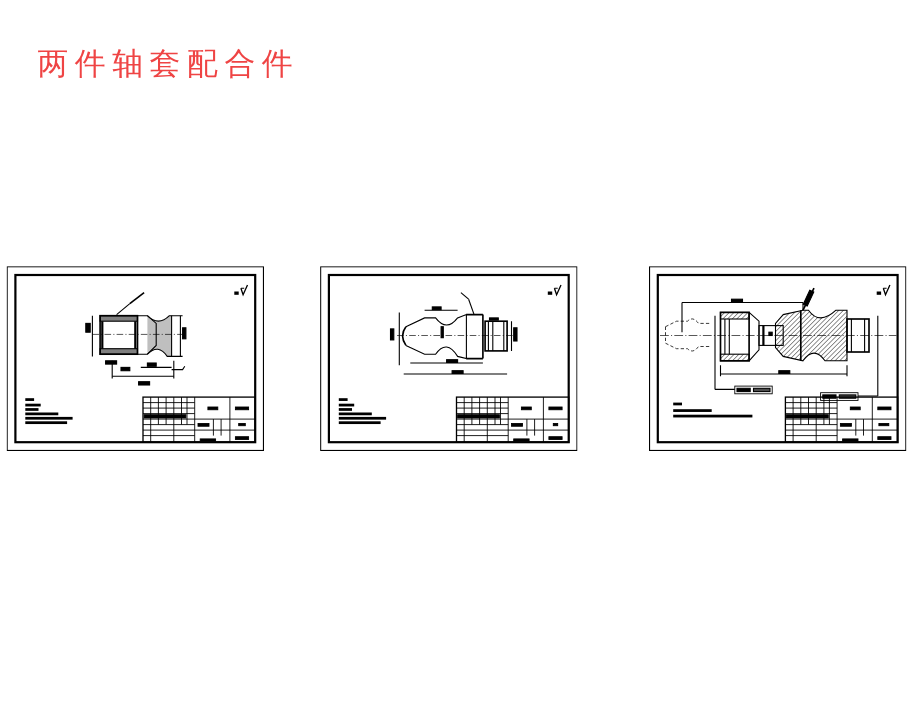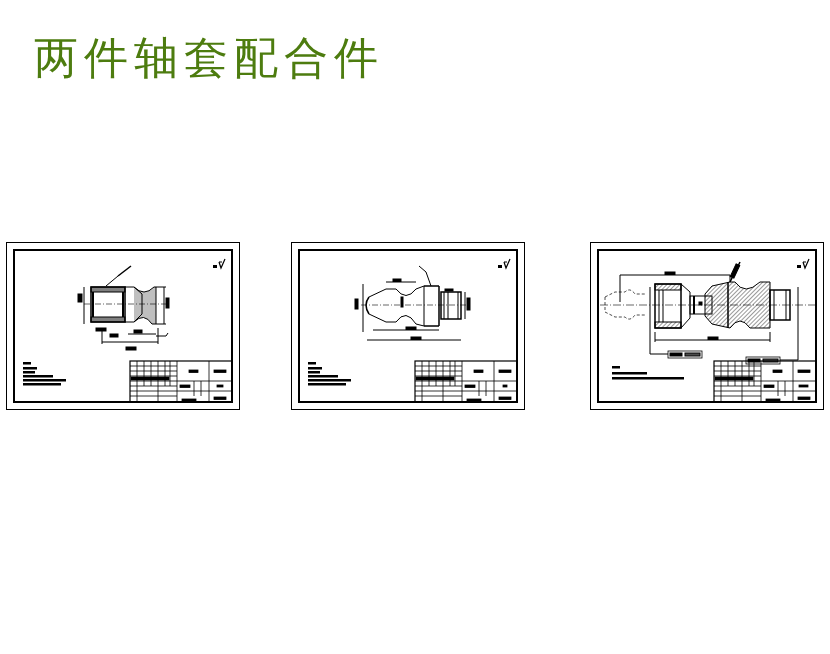--- a/index.html
+++ b/index.html
@@ -1,21 +1,21 @@
 <!DOCTYPE html>
 <html><head>
 <meta charset="utf-8">
 <style>
   html, body { margin: 0; padding: 0; background: #ffffff; }
   body { width: 830px; height: 654px; position: relative; overflow: hidden;
          font-family: "DejaVu Sans", sans-serif; }
   .title {
     position: absolute; left: 34px; top: 33px;
-    font-family: "DejaVu Serif", serif; font-size: 44px; letter-spacing: 6px;
-    color: #4d7c0f; line-height: 50px; white-space: nowrap;
+    font-family: "DejaVu Serif", serif; font-size: 28px; letter-spacing: 6px;
+    color: #ef4444; line-height: 50px; white-space: nowrap;
   }
   .sheet { position: absolute; width: 234px; height: 168px; top: 242px; }
   .sheet svg { position: absolute; left: 0; top: 0; }
   #sheet-1 { left: 6px; }
   #sheet-2 { left: 291px; }
   #sheet-3 { left: 590px; }
 </style>
 </head>
 <body>
 

